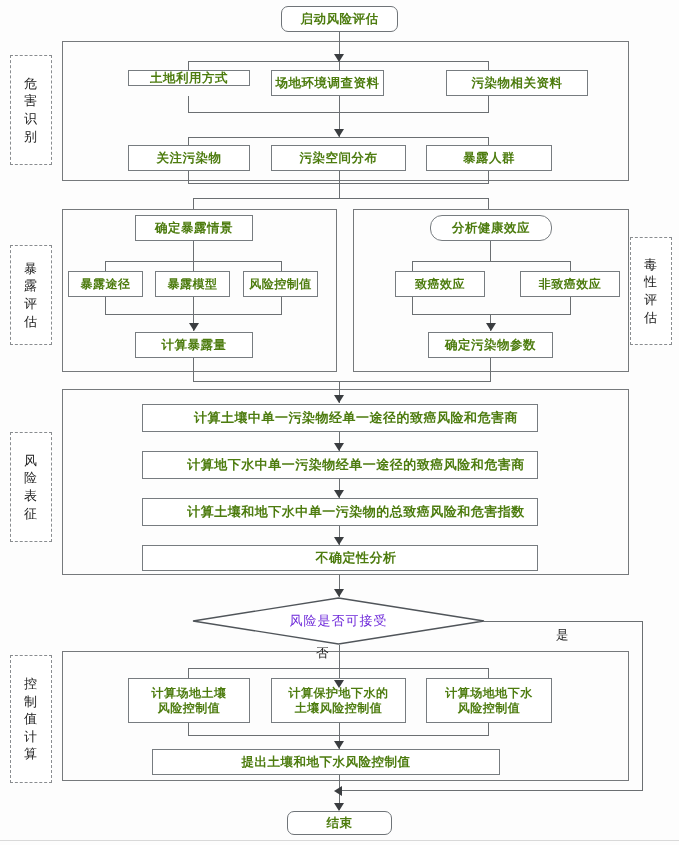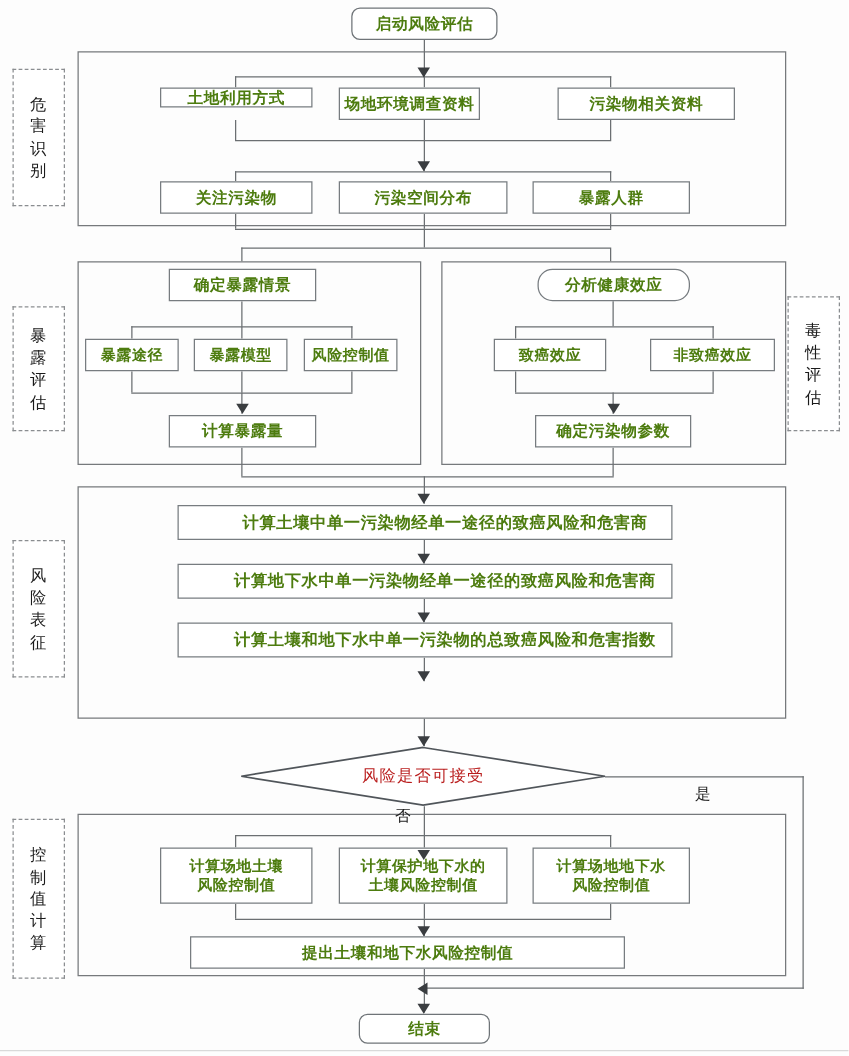--- a/index.html
+++ b/index.html
@@ -103,21 +103,21 @@
   .diamond-wrap svg { display: block; overflow: visible; }
   .diamond-text {
     position: absolute;
     left: 0; top: 0;
     width: 100%; height: 100%;
     display: flex;
     align-items: center;
     justify-content: center;
     font-size: 13px;
     letter-spacing: 1px;
-    color: #b91c1c;
+    color: #6d28d9;
     pointer-events: none;
   }
   .branch-label {
     position: absolute;
     font-size: 12.5px;
     color: #1b1b1b;
     z-index: 5;
     background: transparent;
   }
   .footer-rule {
@@ -253,20 +253,21 @@
   <div class="arrow-down" style="left:334px; top:443px;"></div>
 
   <div class="node wide" style="left:142px; top:451px; width:396px; height:28px;">计算地下水中单一污染物经单一途径的致癌风险和危害商</div>
   <div class="ln v" style="left:338.5px; top:479px; height:19px;"></div>
   <div class="arrow-down" style="left:334px; top:490px;"></div>
 
   <div class="node wide" style="left:142px; top:498px; width:396px; height:28px;">计算土壤和地下水中单一污染物的总致癌风险和危害指数</div>
   <div class="ln v" style="left:338.5px; top:526px; height:19px;"></div>
   <div class="arrow-down" style="left:334px; top:537px;"></div>
 
+  <div class="node wide" style="left:142px; top:545px; width:396px; height:26px;">不确定性分析</div>
 
   <div class="ln v" style="left:338.5px; top:575px; height:22px;"></div>
   <div class="arrow-down" style="left:334px; top:589px;"></div>
 
   <div class="diamond-wrap" style="left:192px; top:597px; width:293px; height:48px;">
     <svg width="293" height="48" viewBox="0 0 293 48" aria-hidden="true">
       <polygon points="146.5,1 292,24 146.5,47 1,24" fill="#ffffff" stroke="#50555a" stroke-width="1.4"></polygon>
     </svg>
     <div class="diamond-text">风险是否可接受</div>
   </div>

